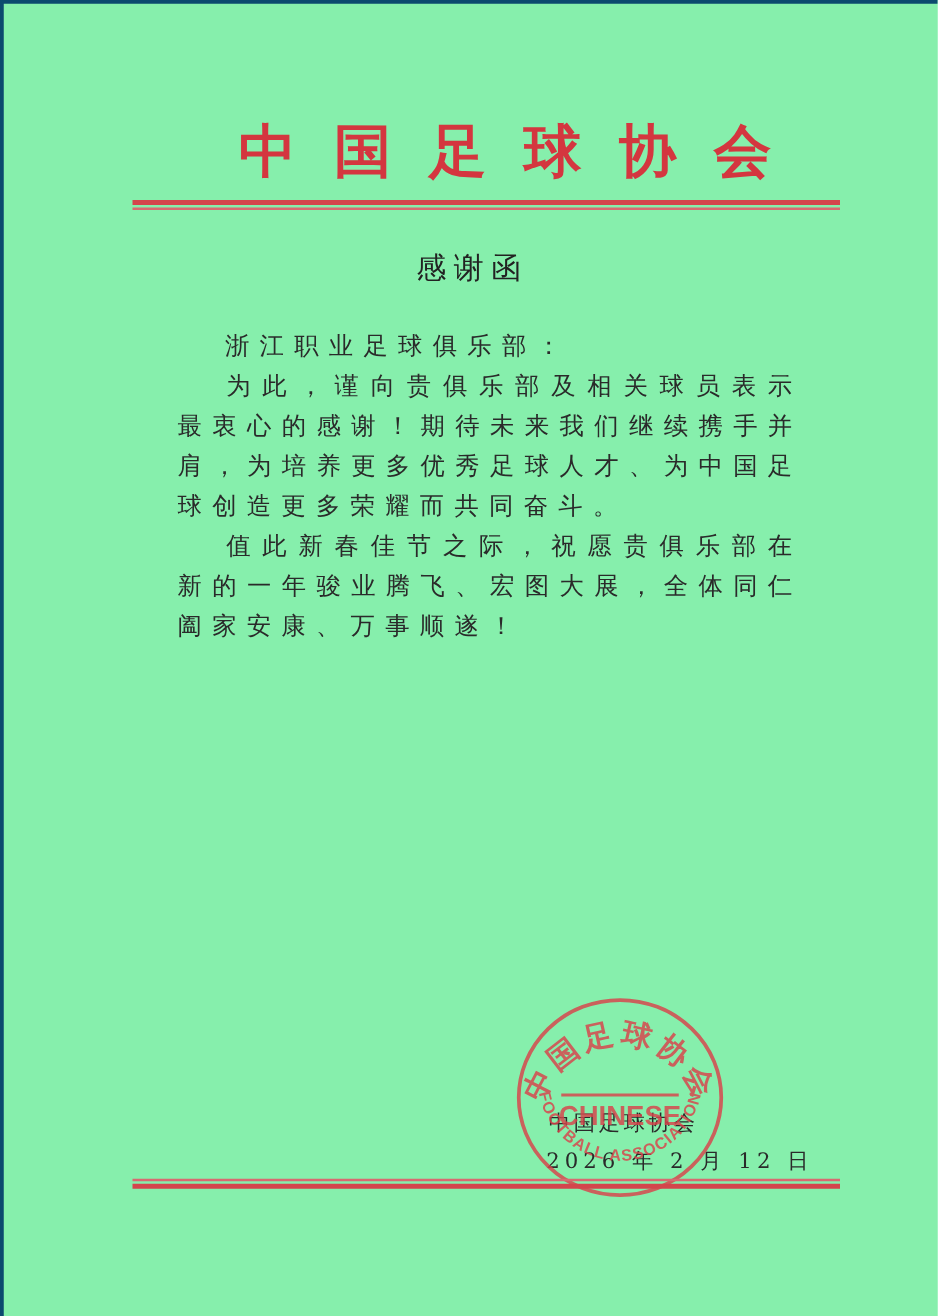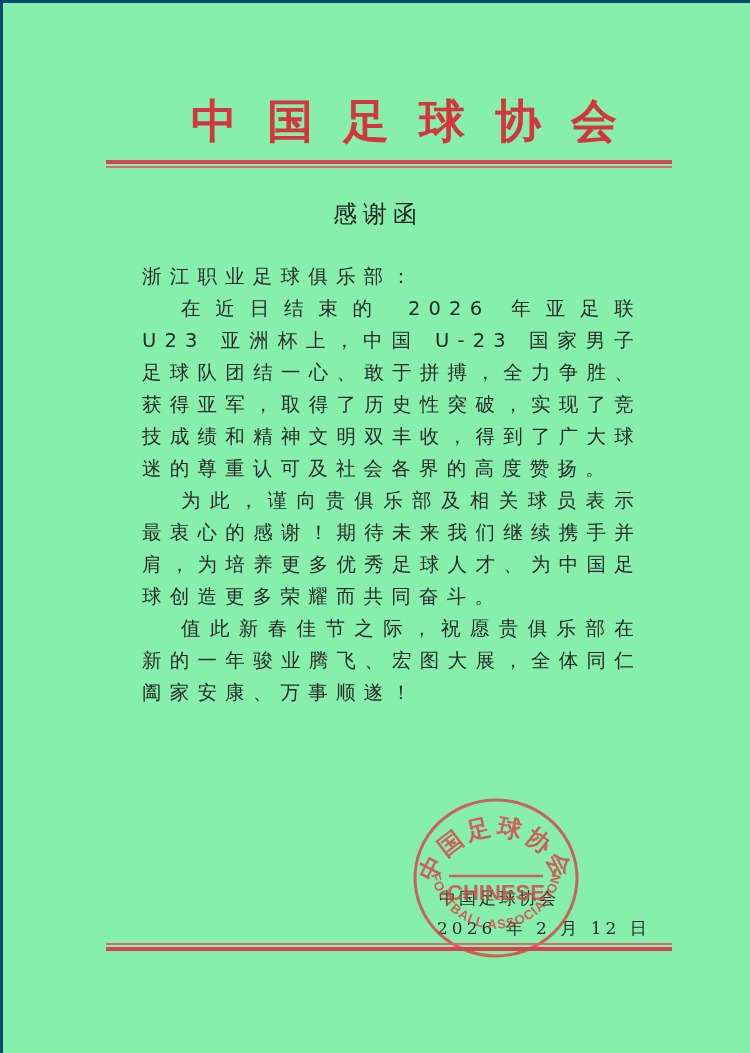--- a/index.html
+++ b/index.html
@@ -37,21 +37,21 @@
     font-family: "DejaVu Serif", "Liberation Serif", serif;
   }
   .body-text {
     position: absolute; left: 139px; top: 258px; width: 500px;
     font-family: "DejaVu Sans", "Liberation Sans", sans-serif;
     font-size: 19.5px; line-height: 32px; color: #2a2a2a;
     letter-spacing: 8.2px;
     text-align: justify;
   }
   .body-text p { margin: 0; text-indent: 2em; }
-  .body-text p.salutation { text-indent: 0; }
+  .body-text p.salutation { text-indent: 0; margin-left: 38px; }
   .signature {
     position: absolute; left: 436px; top: 884px;
     font-family: "DejaVu Sans", "Liberation Sans", sans-serif;
     font-size: 17px; color: #2a2a2a; letter-spacing: 3px;
   }
   .date {
     position: absolute; left: 434px; top: 914px;
     font-family: "DejaVu Serif", "Liberation Serif", serif;
     font-size: 17px; color: #2a2a2a; letter-spacing: 4px;
   }
@@ -70,21 +70,20 @@
   <div class="rule-top">
     <div class="rule-thick"></div>
     <div class="gap"></div>
     <div class="rule-thin"></div>
   </div>
 
   <div class="doc-title">感谢函</div>
 
   <div class="body-text">
     <p class="salutation">浙江职业足球俱乐部：</p>
-    <p>在近日结束的 2026 年亚足联 U23 亚洲杯上，中国 U-23 国家男子足球队团结一心、敢于拼搏，全力争胜、获得亚军，取得了历史性突破，实现了竞技成绩和精神文明双丰收，得到了广大球迷的尊重认可及社会各界的高度赞扬。</p>
     <p>为此，谨向贵俱乐部及相关球员表示最衷心的感谢！期待未来我们继续携手并肩，为培养更多优秀足球人才、为中国足球创造更多荣耀而共同奋斗。</p>
     <p>值此新春佳节之际，祝愿贵俱乐部在新的一年骏业腾飞、宏图大展，全体同仁阖家安康、万事顺遂！</p>
   </div>
 
   <div class="signature">中国足球协会</div>
   <div class="date">2026 年 2 月 12 日</div>
 
   <svg class="seal" viewBox="0 0 170 165" xmlns="http://www.w3.org/2000/svg">
     <defs>
       <path id="sealTopArc" d="M 22 92 A 64 64 0 0 1 148 92"></path>

